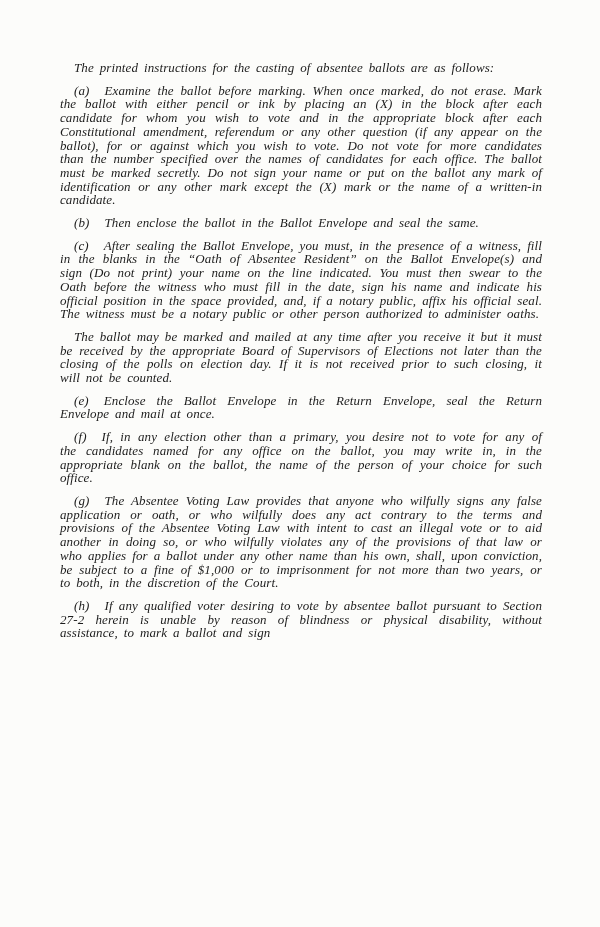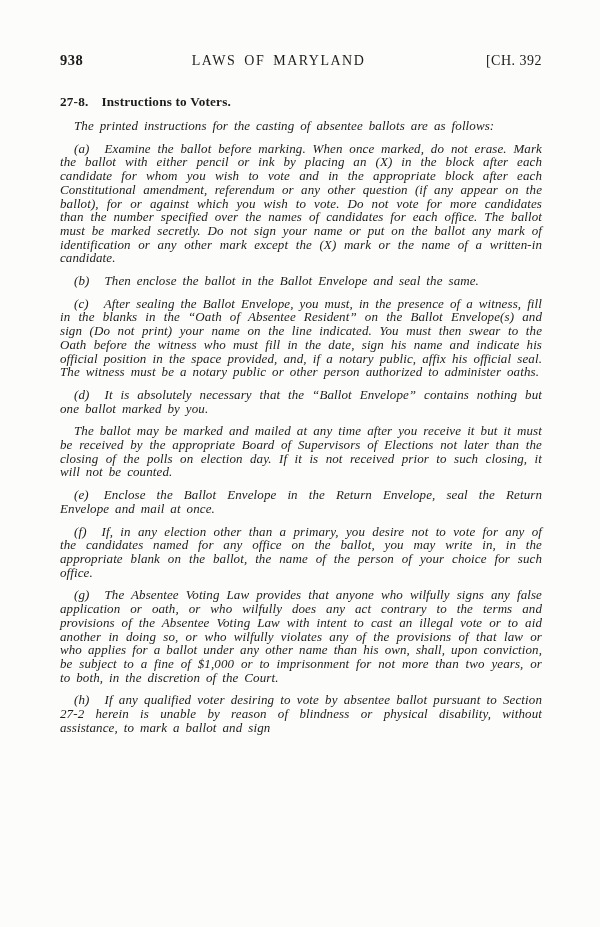--- a/index.html
+++ b/index.html
@@ -62,51 +62,40 @@
     text-align: center;
     letter-spacing: 0.3px;
     word-spacing: 2px;
   }
 </style>
 </head>
 <body>
 
 <div class="page">
 
-  <div class="running-header">
-    <span class="page-number">938</span>
-    <span class="running-title">LAWS OF MARYLAND</span>
-    <span class="chapter-ref">[CH. 392</span>
-  </div>
 
-  <h2 class="section-heading">
-    <span class="section-number">27-8.</span><span>Instructions to Voters.</span>
-  </h2>
 
   <p class="para">
     <span>The printed instructions for the casting of absentee ballots are as follows:</span>
   </p>
 
 
 
   <p class="para">
     <span class="plabel">(a)</span><span>Examine the ballot before marking.  When once marked, do not erase.  Mark the ballot with either pencil or ink by placing an (X) in the block after each candidate for whom you wish to vote and in the appropriate block after each Constitutional amendment, referendum or any other question (if any appear on the ballot), for or against which you wish to vote.  Do not vote for more candidates than the number specified over the names of candidates for each office.  The ballot must be marked secretly.  Do not sign your name or put on the ballot any mark of identification or any other mark except the (X) mark or the name of a written-in candidate.</span>
   </p>
 
   <p class="para">
     <span class="plabel">(b)</span><span>Then enclose the ballot in the Ballot Envelope and seal the same.</span>
   </p>
 
   <p class="para">
     <span class="plabel">(c)</span><span>After sealing the Ballot Envelope, you must, in the presence of a witness, fill in the blanks in the “Oath of Absentee Resident” on the Ballot Envelope(s) and sign (Do not print) your name on the line indicated.  You must then swear to the Oath before the witness who must fill in the date, sign his name and indicate his official position in the space provided, and, if a notary public, affix his official seal.  The witness must be a notary public or other person authorized to administer oaths.</span>
   </p>
 
-  <p class="para">
-    <span class="plabel">(d)</span><span>It is absolutely necessary that the “Ballot Envelope” contains nothing but one ballot marked by you.</span>
-  </p>
 
   <p class="para">
     <span>The ballot may be marked and mailed at any time after you receive it but it must be received by the appropriate Board of Supervisors of Elections not later than the closing of the polls on election day.  If it is not received prior to such closing, it will not be counted.</span>
   </p>
 
   <p class="para">
     <span class="plabel">(e)</span><span>Enclose the Ballot Envelope in the Return Envelope, seal the Return Envelope and mail at once.</span>
   </p>
 
   <p class="para">

